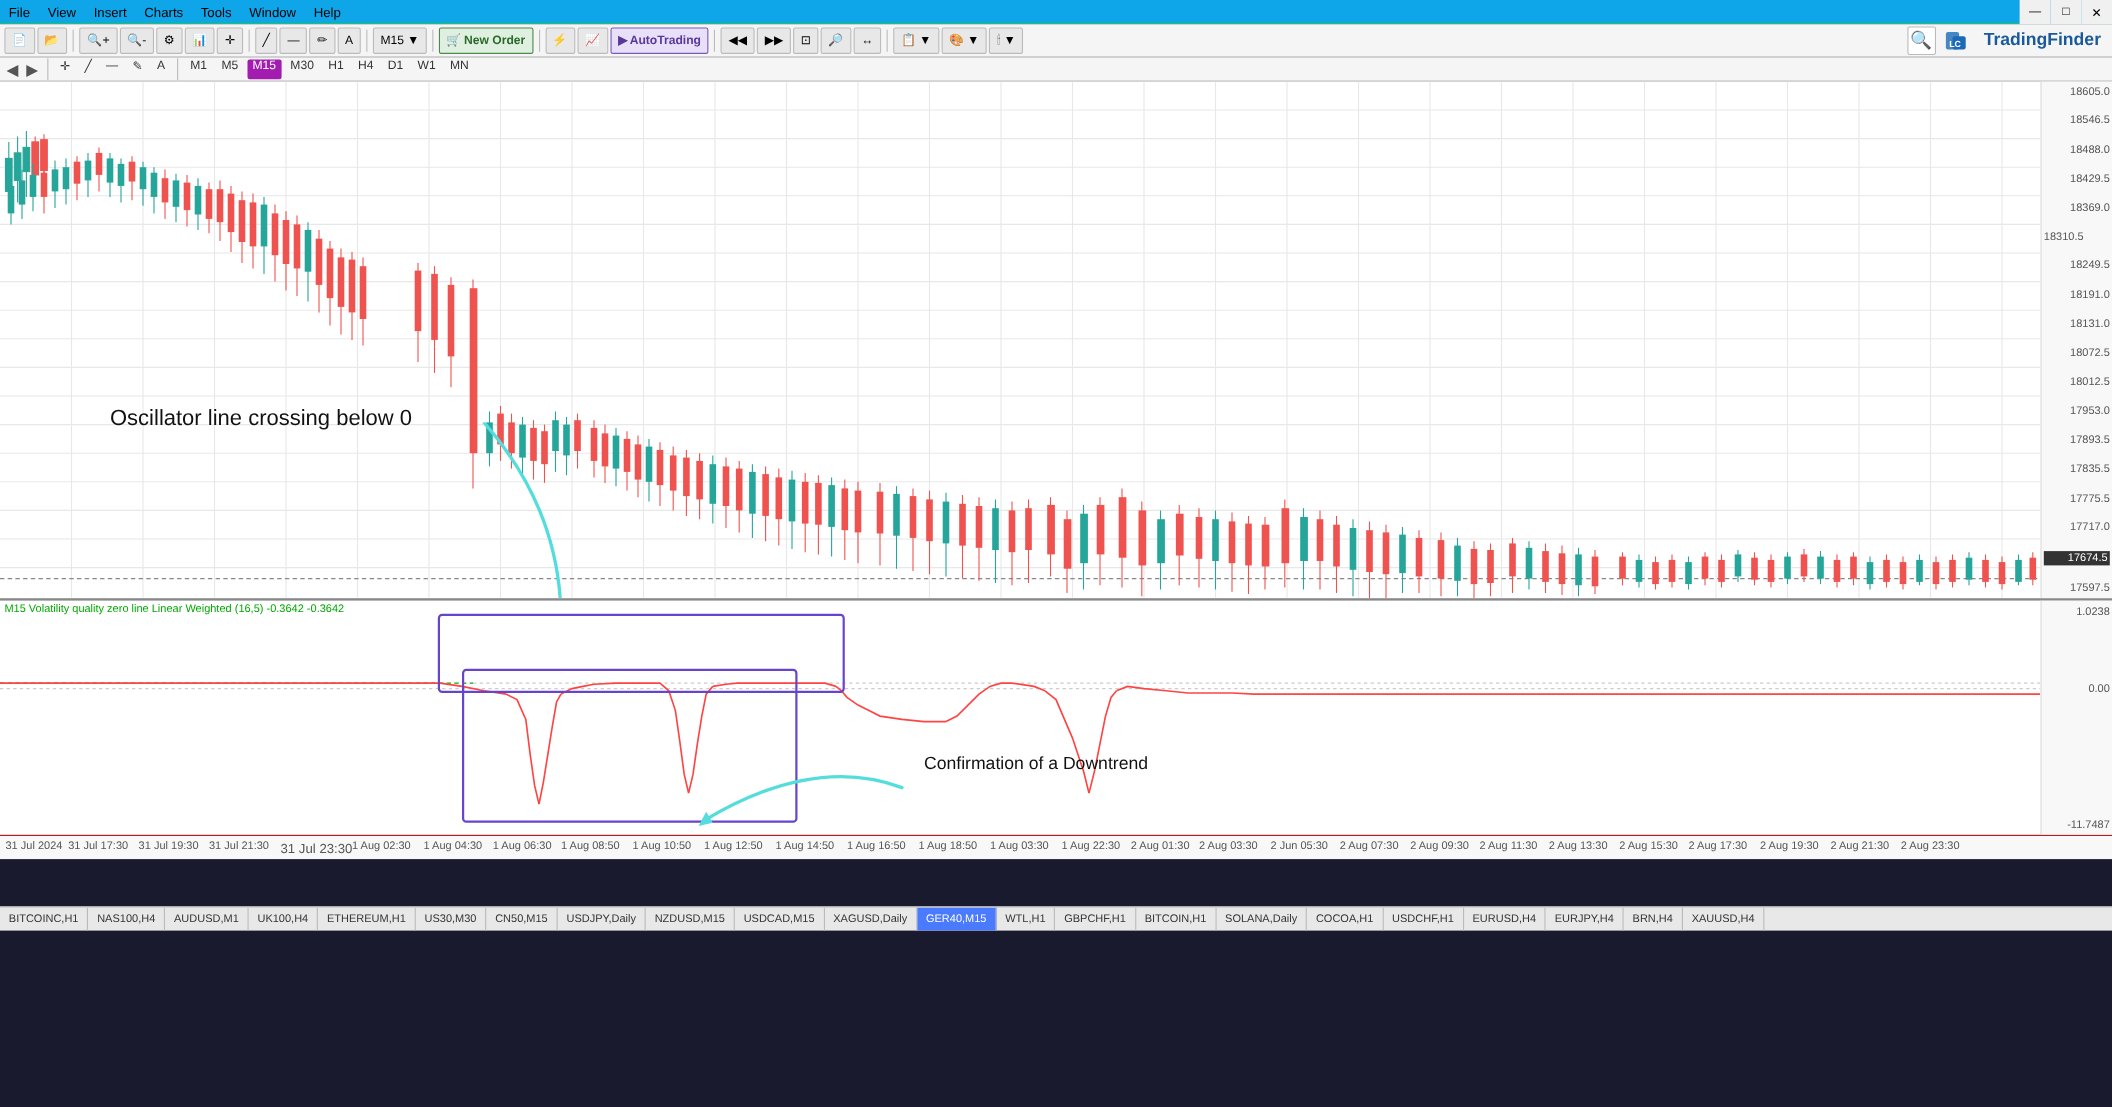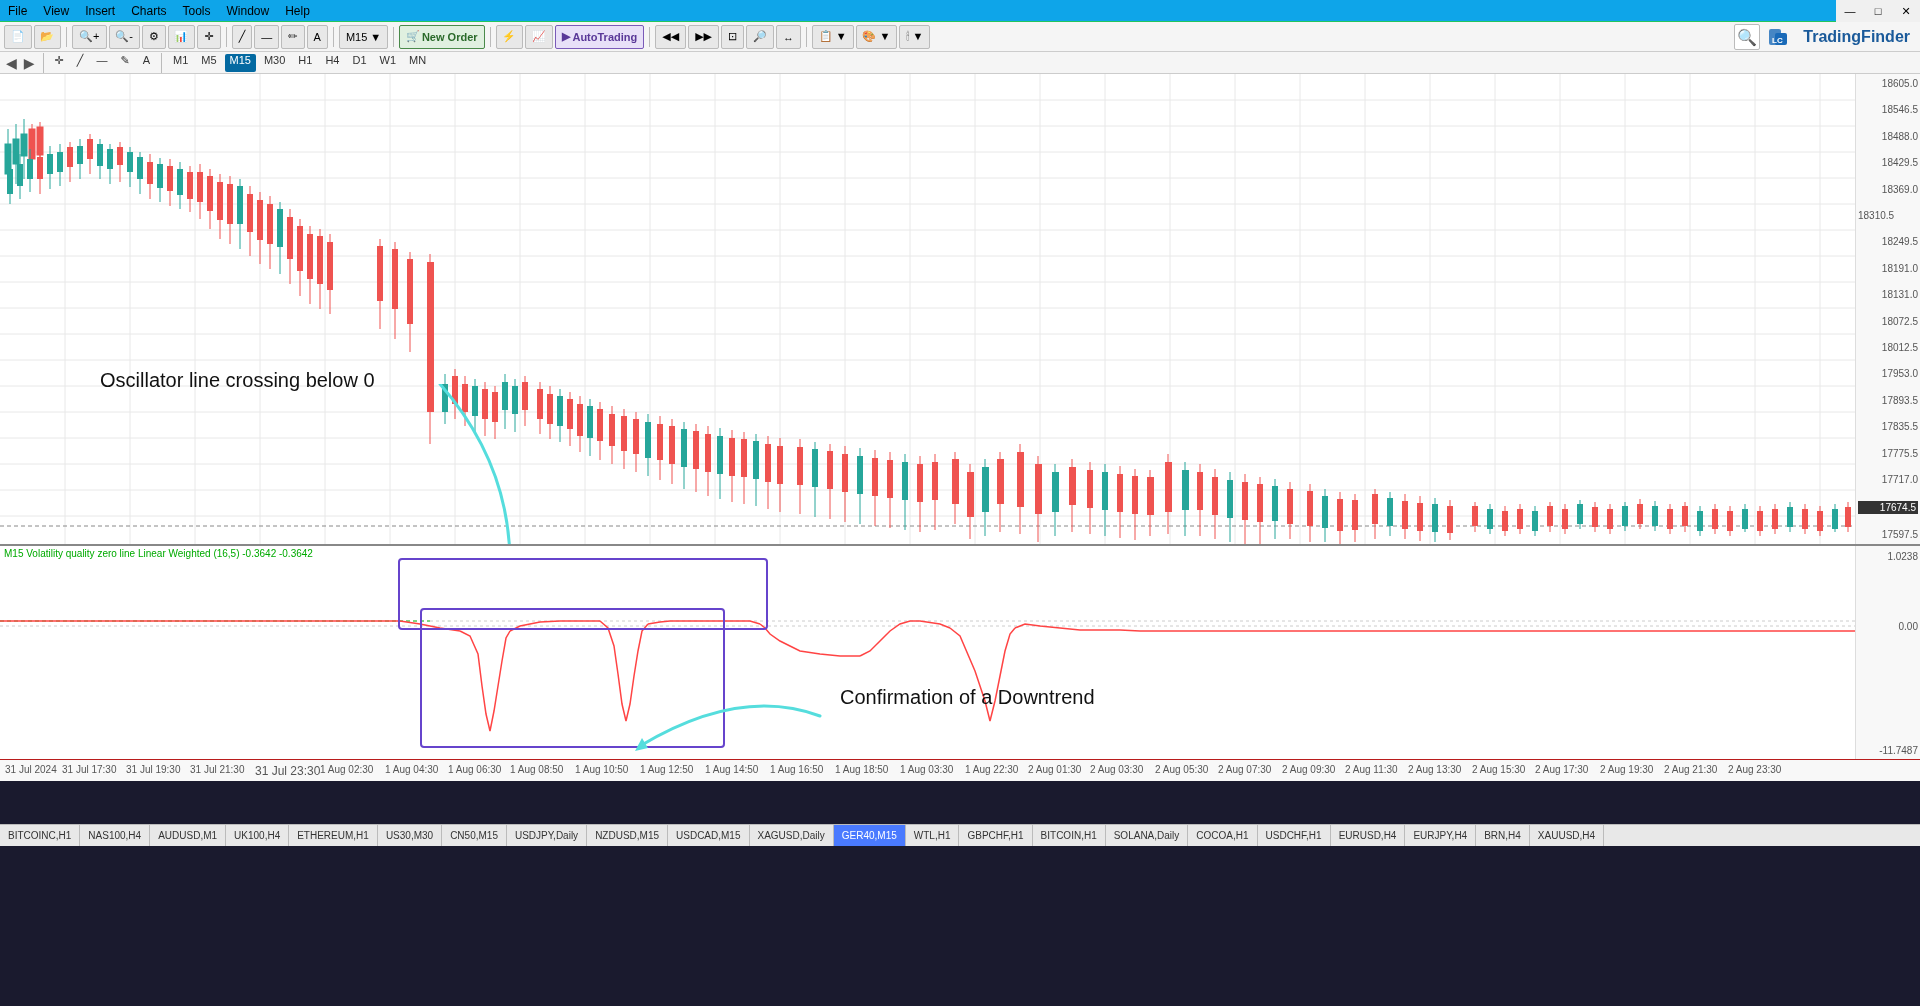--- a/index.html
+++ b/index.html
@@ -77,21 +77,21 @@
     .tf-btn {
       height: 18px;
       padding: 0 5px;
       background: transparent;
       border: none;
       font-size: 11px;
       cursor: pointer;
       color: #333;
     }
     .tf-btn.active {
-      background: #0369a1;
+      background: #a21caf;
       color: #fff;
       border-radius: 2px;
     }
     .tf-arrow {
       font-size: 14px;
       cursor: pointer;
       color: #555;
       padding: 0 2px;
     }
 
@@ -700,21 +700,21 @@
 
     <div style="position:absolute; left:398px; top:12px; width:370px; height:72px; border:2px solid #6644cc; border-radius:4px;"></div>
 
     <div style="position:absolute; left:420px; top:62px; width:305px; height:140px; border:2px solid #6644cc; border-radius:4px;"></div>
 
     <svg style="position:absolute; left:620px; top:120px; width:220px; height:100px;">
       <path d="M 200 50 Q 120 20 20 80" stroke="#5dd" stroke-width="3" fill="none" stroke-linecap="round"></path>
       <polygon points="22,72 15,85 28,82" fill="#5dd"></polygon>
     </svg>
 
-    <div style="position:absolute; left:840px; top:140px; font-size:20px; font-weight:normal; color:#111;">Confirmation of a Downtrend</div>
+    <div style="position:absolute; left:840px; top:140px; font-size:16px; font-weight:normal; color:#111;">Confirmation of a Downtrend</div>
 
     <div style="position:absolute; right:0; top:0; width:65px; height:215px; background:#f8f8f8; border-left:1px solid #ddd;">
       <div style="position:absolute; top:5px; right:2px; font-size:10px; color:#555;">1.0238</div>
       <div style="position:absolute; top:75px; right:2px; font-size:10px; color:#555;">0.00</div>
       <div style="position:absolute; bottom:5px; right:2px; font-size:10px; color:#555;">-11.7487</div>
     </div>
 
   </div>
 
   <div id="time-axis" style="position:relative; width:1920px; height:22px; background:#f8f8f8; border-top:1px solid #b91c1c; overflow:hidden;">
@@ -729,21 +729,21 @@
     <div style="position:absolute; left:510px; top:4px; font-size:10px; color:#555;">1 Aug 08:50</div>
     <div style="position:absolute; left:575px; top:4px; font-size:10px; color:#555;">1 Aug 10:50</div>
     <div style="position:absolute; left:640px; top:4px; font-size:10px; color:#555;">1 Aug 12:50</div>
     <div style="position:absolute; left:705px; top:4px; font-size:10px; color:#555;">1 Aug 14:50</div>
     <div style="position:absolute; left:770px; top:4px; font-size:10px; color:#555;">1 Aug 16:50</div>
     <div style="position:absolute; left:835px; top:4px; font-size:10px; color:#555;">1 Aug 18:50</div>
     <div style="position:absolute; left:900px; top:4px; font-size:10px; color:#555;">1 Aug 03:30</div>
     <div style="position:absolute; left:965px; top:4px; font-size:10px; color:#555;">1 Aug 22:30</div>
     <div style="position:absolute; left:1028px; top:4px; font-size:10px; color:#555;">2 Aug 01:30</div>
     <div style="position:absolute; left:1090px; top:4px; font-size:10px; color:#555;">2 Aug 03:30</div>
-    <div style="position:absolute; left:1155px; top:4px; font-size:10px; color:#555;">2 Aug 05:30</div>
+    <div style="position:absolute; left:1155px; top:4px; font-size:10px; color:#555;">2 Jun 05:30</div>
     <div style="position:absolute; left:1218px; top:4px; font-size:10px; color:#555;">2 Aug 07:30</div>
     <div style="position:absolute; left:1282px; top:4px; font-size:10px; color:#555;">2 Aug 09:30</div>
     <div style="position:absolute; left:1345px; top:4px; font-size:10px; color:#555;">2 Aug 11:30</div>
     <div style="position:absolute; left:1408px; top:4px; font-size:10px; color:#555;">2 Aug 13:30</div>
     <div style="position:absolute; left:1472px; top:4px; font-size:10px; color:#555;">2 Aug 15:30</div>
     <div style="position:absolute; left:1535px; top:4px; font-size:10px; color:#555;">2 Aug 17:30</div>
     <div style="position:absolute; left:1600px; top:4px; font-size:10px; color:#555;">2 Aug 19:30</div>
     <div style="position:absolute; left:1664px; top:4px; font-size:10px; color:#555;">2 Aug 21:30</div>
     <div style="position:absolute; left:1728px; top:4px; font-size:10px; color:#555;">2 Aug 23:30</div>
   </div>

